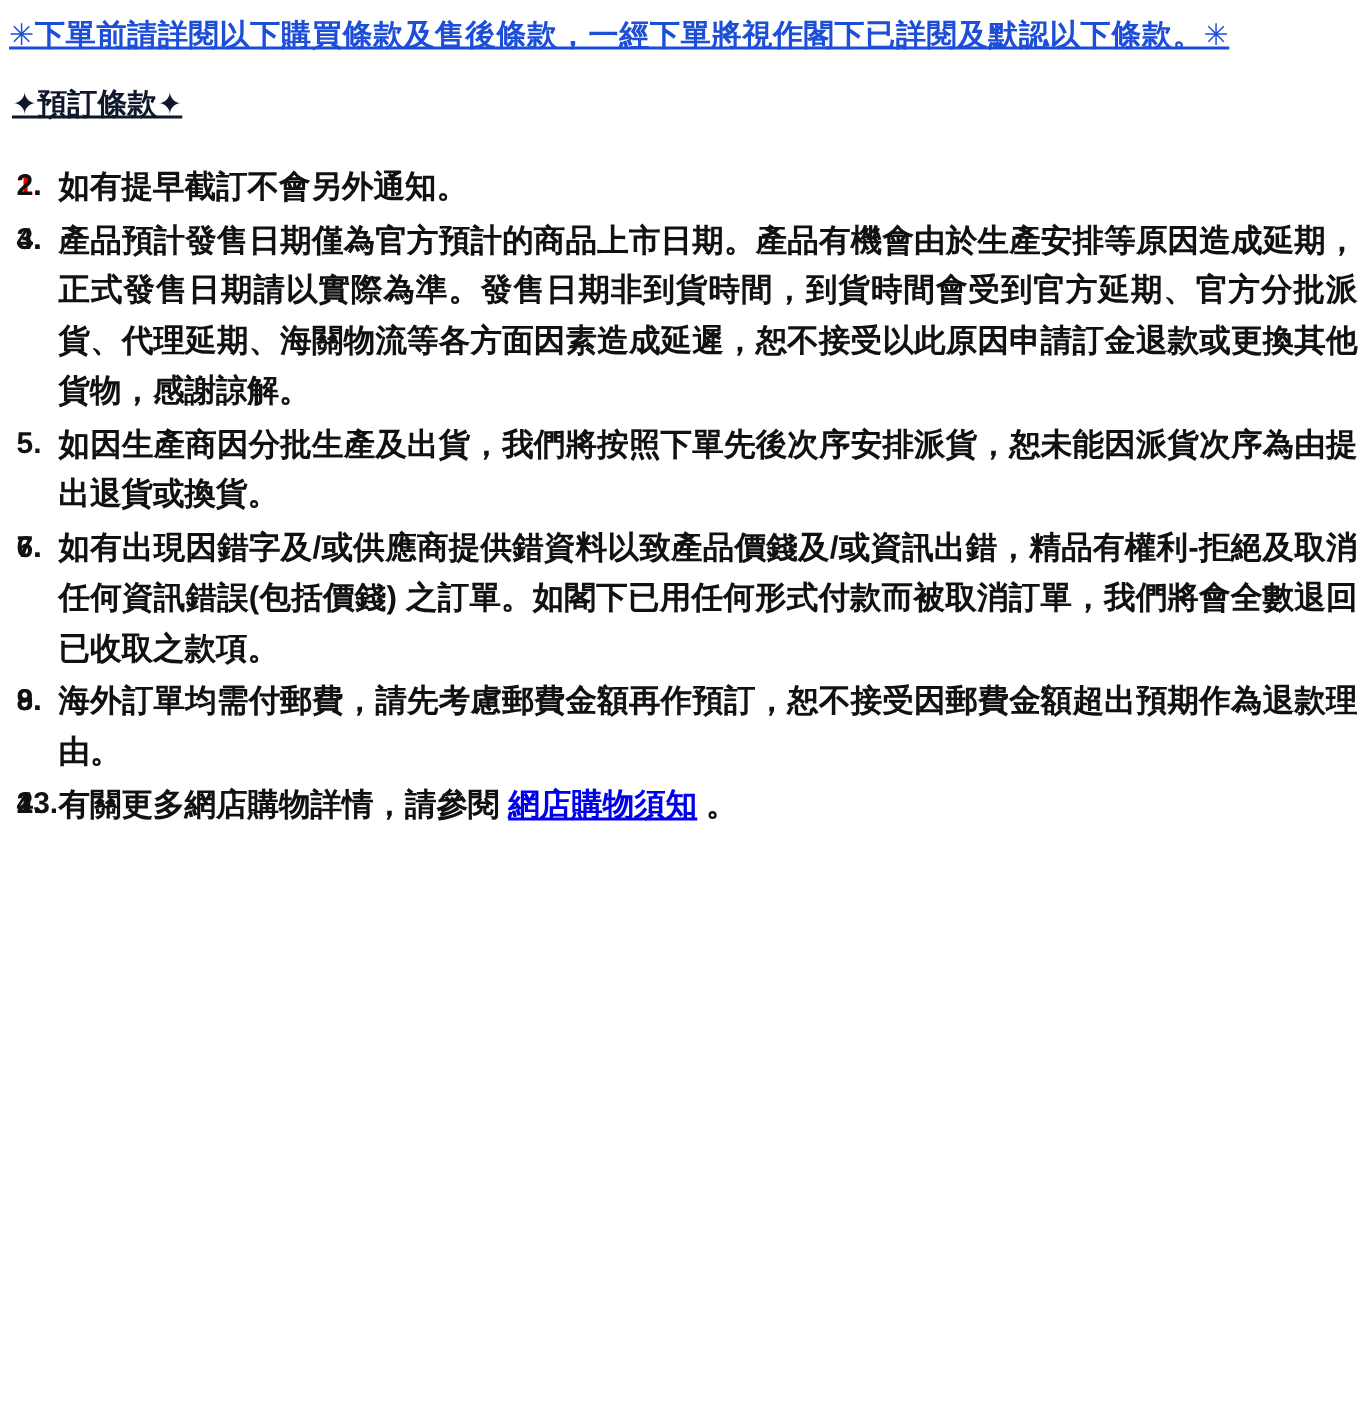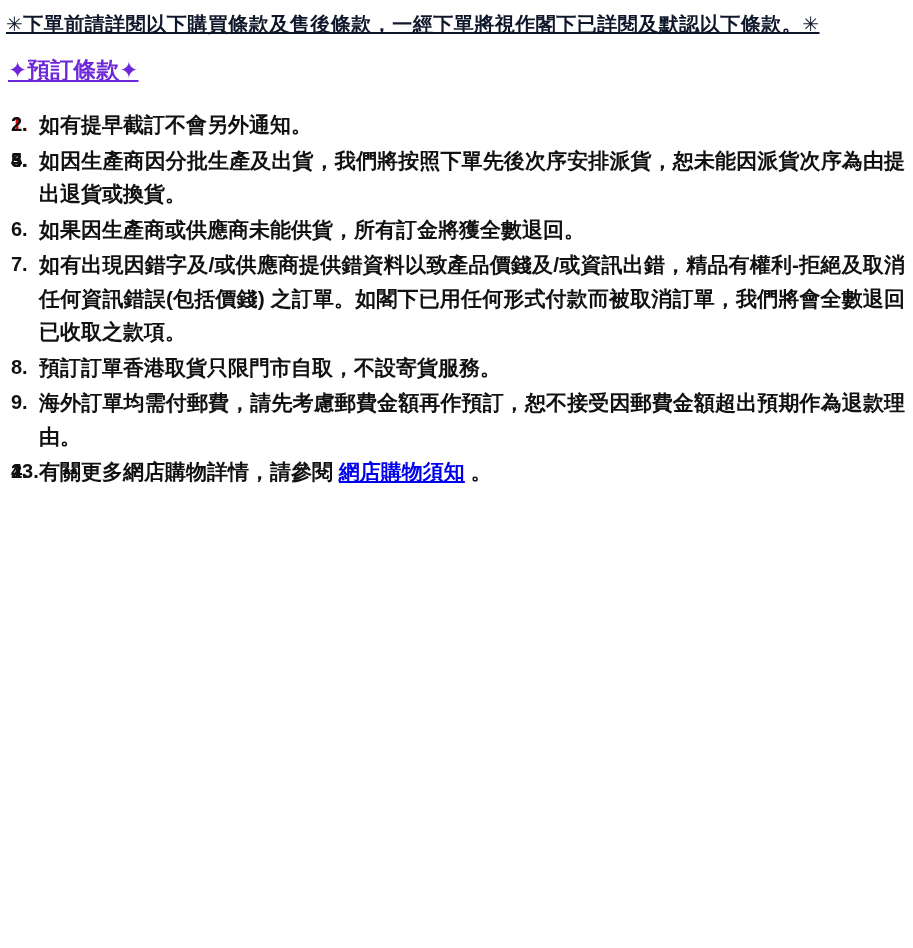--- a/index.html
+++ b/index.html
@@ -12,31 +12,31 @@
     overflow: hidden;
     font-family: "Liberation Sans", "DejaVu Sans", sans-serif;
     font-weight: 700;
     color: #111111;
   }
   .page {
     padding: 9px 8px 0 6px;
     width: 913px;
   }
   .header-notice {
-    color: #0f172a;
+    color: #1d4ed8;
     font-size: 20px;
     line-height: 31px;
     text-decoration: underline;
     letter-spacing: 0.5px;
     margin-bottom: 15px;
     white-space: nowrap;
   }
   .section-title {
-    color: #6d28d9;
-    font-size: 23px;
+    color: #0f172a;
+    font-size: 20px;
     line-height: 30px;
     text-decoration: underline;
     margin-bottom: 23px;
     padding-left: 2px;
   }
   .terms-list {
     list-style: none;
   }
   .term {
     position: relative;
@@ -85,40 +85,39 @@
       <span class="num">2.</span>
       <span>如有提早截訂不會另外通知。</span>
     </li>
 
     <li class="term">
       <span class="num">3.</span>
     </li>
 
     <li class="term">
       <span class="num">4.</span>
+      <span>產品預計發售日期僅為官方預計的商品上市日期。產品有機會由於生產安排等原因造成延期，正式發售日期請以實際為準。發售日期非到貨時間，到貨時間會受到官方延期、官方分批派貨、代理延期、海關物流等各方面因素造成延遲，恕不接受以此原因申請訂金退款或更換其他貨物，感謝諒解。</span>
     </li>
 
     <li class="term">
       <span class="num">5.</span>
       <span>如因生產商因分批生產及出貨，我們將按照下單先後次序安排派貨，恕未能因派貨次序為由提出退貨或換貨。</span>
     </li>
 
     <li class="term">
       <span class="num">6.</span>
-      <span>如果因生產商或供應商未能供貨，所有訂金將獲全數退回。</span>
     </li>
 
     <li class="term">
       <span class="num">7.</span>
       <span>如有出現因錯字及/或供應商提供錯資料以致產品價錢及/或資訊出錯，精品有權利-拒絕及取消任何資訊錯誤(包括價錢) 之訂單。如閣下已用任何形式付款而被取消訂單，我們將會全數退回已收取之款項。</span>
     </li>
 
     <li class="term">
       <span class="num">8.</span>
-      <span>預訂訂單香港取貨只限門市自取，不設寄貨服務。</span>
     </li>
 
     <li class="term">
       <span class="num">9.</span>
       <span>海外訂單均需付郵費，請先考慮郵費金額再作預訂，恕不接受因郵費金額超出預期作為退款理由。</span>
     </li>
 
     <li class="term">
       <span class="num">4.</span>
     </li>

